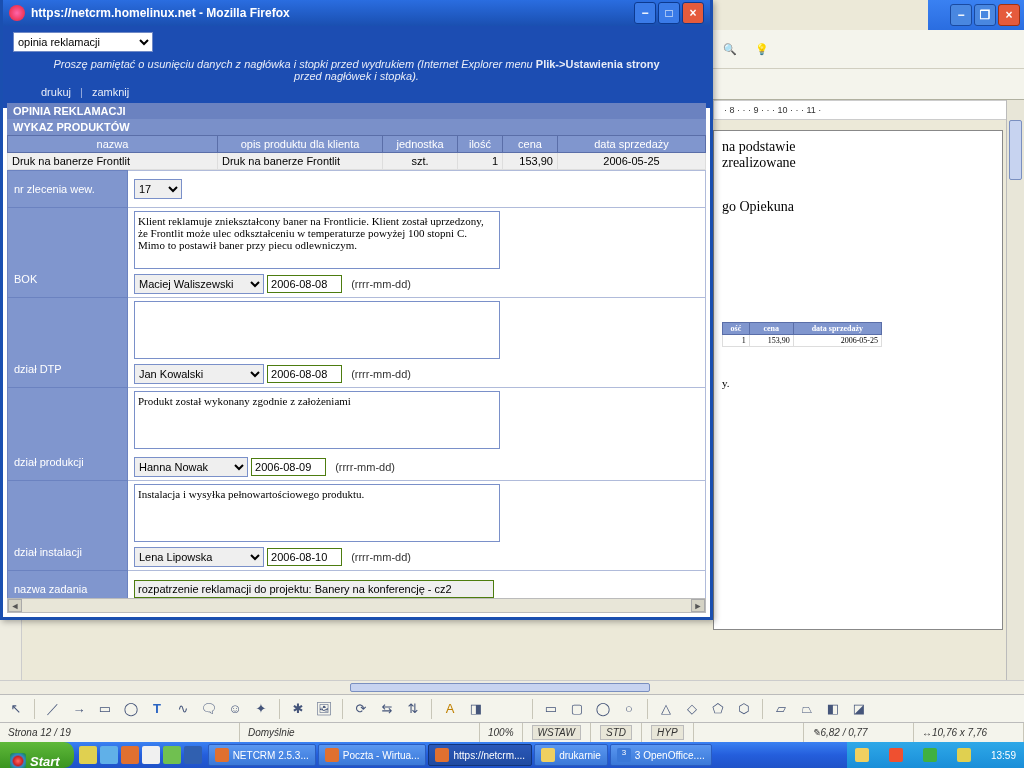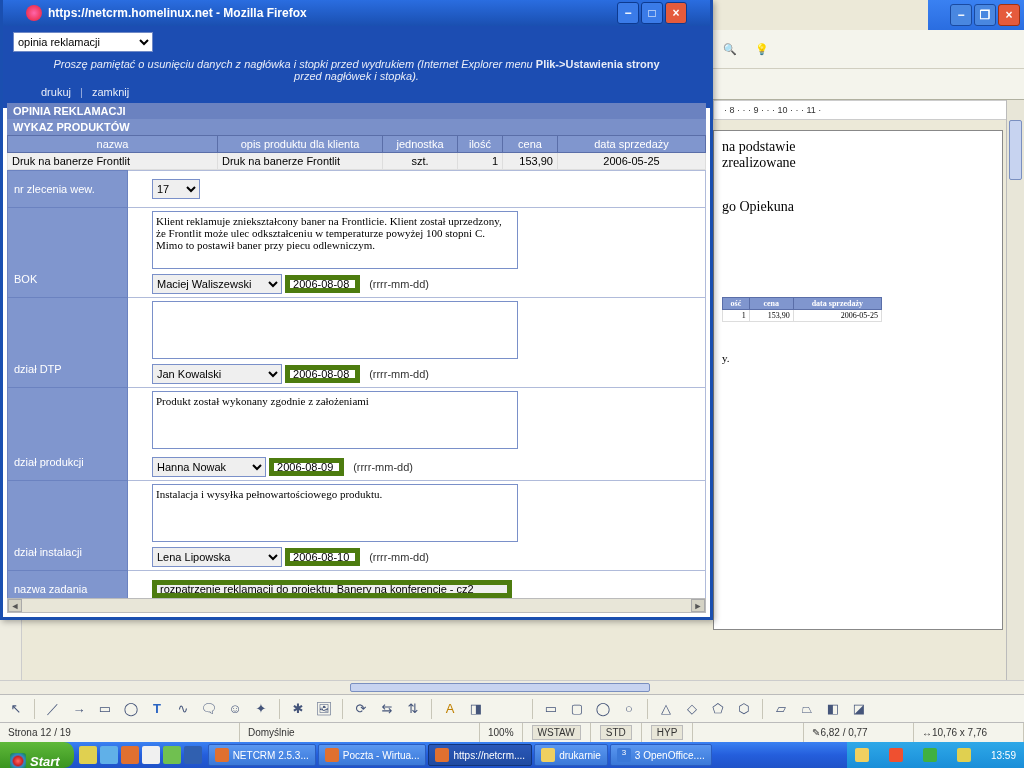--- a/index.html
+++ b/index.html
@@ -6,31 +6,31 @@
   body { font-family: Tahoma, Arial, sans-serif; font-size: 11px; background: #ece9d8; width: 1024px; height: 768px; overflow: hidden; position: relative; }
   .xp-titlebar { position: absolute; top: 0; right: 0; left: 928px; height: 30px; background: linear-gradient(#3a81f2,#2a6de0); display:flex; justify-content:flex-end; align-items:center; padding:0 4px; gap:2px;}
   .xp-tbtn { width:22px;height:22px;background:#4987e0;border:1px solid #1a4aa0;border-radius:3px;color:#fff;display:flex;align-items:center;justify-content:center;font-weight:bold;font-size:12px;}
   .xp-tbtn.close{background:#e55b3c;border-color:#a03010;}
   .bg-toolbar { position:absolute; top:30px; left:713px; right:0; height:70px; background:#f4f4ec;border-bottom:1px solid #b0b0a0;}
   .bg-toolbar .row{display:flex;align-items:center;gap:10px;padding:8px 6px;}
   .bg-icon{width:22px;height:22px;border:1px solid transparent;border-radius:3px;display:flex;align-items:center;justify-content:center;}
   .ruler{position:absolute;top:100px;left:713px;right:0;height:20px;background:#fff;border:1px solid #ccc;font-size:9px;color:#333;display:flex;align-items:center;padding-left:10px;overflow:hidden;white-space:nowrap;}
   .ruler span{margin-right:2px;}
   .doc-snippet{position:absolute;top:130px;left:713px;width:290px;height:500px;background:#fff;border:1px solid #888;padding:8px;font-family:"Times New Roman",serif;font-size:14px;color:#000;overflow:hidden;}
-  .doc-snippet .small-table{margin-top:82px;}
+  .doc-snippet .small-table{margin-top:107px;}
   .doc-snippet .small-table table{border-collapse:collapse;width:160px;font-family:Tahoma;font-size:8px;}
   .doc-snippet .small-table th{background:#8096ce;color:#fff;border:1px solid #5a6ea8;padding:1px 3px;}
   .doc-snippet .small-table td{border:1px solid #ddd;padding:1px 3px;text-align:right;}
   .scroll-v{position:absolute;top:100px;right:0;width:18px;bottom:88px;background:#e8e6d8;border-left:1px solid #bbb;}
   .scroll-v .thumb{position:absolute;top:20px;left:2px;right:2px;height:60px;background:#c7d3f0;border:1px solid #7a8fc0;border-radius:2px;}
   .vert-ruler{position:absolute;top:100px;left:0;width:22px;bottom:88px;background:#eeece0;border-right:1px solid #ccc;}
 
   
   .ff-window{position:absolute;top:0;left:0;width:713px;height:620px;background:#fff;border:3px solid #1a4fb0;border-top:none;box-shadow:2px 2px 6px rgba(0,0,0,.3);}
-  .ff-title{height:26px;background:linear-gradient(#2a6de0,#1a4fb0);color:#fff;display:flex;align-items:center;padding:0 23px;font-weight:bold;font-size:12px;}
+  .ff-title{height:26px;background:linear-gradient(#2a6de0,#1a4fb0);color:#fff;display:flex;align-items:center;padding:0 6px;font-weight:bold;font-size:12px;}
   .ff-title .ico{width:16px;height:16px;background:radial-gradient(#f6a,#e35 70%);border-radius:50%;margin-right:6px;}
   .ff-title .spacer{flex:1;}
   .ff-btn{width:22px;height:22px;margin-left:2px;border:1px solid #0d3a90;border-radius:3px;color:#fff;display:flex;align-items:center;justify-content:center;font-weight:bold;font-size:12px;}
   .ff-btn.min{background:#3a7be8;}
   .ff-btn.max{background:#3a7be8;}
   .ff-btn.close{background:#e55b3c;}
   .ff-topbar{background:#1c4db2;color:#fff;padding:6px 10px 10px;}
   .ff-topbar select{font-size:11px;width:140px;height:20px;background:#fff;border:1px solid #6f89c6;}
   .ff-topbar .hint{font-size:11px;text-align:center;margin:6px 40px 4px;color:#e8ecf7;font-style:italic;}
   .ff-topbar .hint b{font-style:normal;}
@@ -40,36 +40,36 @@
   .ff-body h4.blue{background:#6b82c0;color:#fff;padding:2px 6px;font-size:11px;font-weight:bold;}
   .ff-body h4.mid{background:#7a90c9;color:#fff;padding:2px 6px;font-size:11px;font-weight:bold;}
   table.prod{width:100%;border-collapse:collapse;}
   table.prod th{background:#8096ce;color:#fff;font-weight:normal;border:1px solid #5a6ea8;padding:2px 4px;font-size:11px;}
   table.prod td{background:#efefef;border:1px solid #ddd;padding:2px 4px;font-size:11px;}
   table.prod td.r{text-align:right;}
   table.prod td.c{text-align:center;}
 
   table.form{width:100%;border-collapse:collapse;}
   table.form td.label{background:#8096ce;color:#fff;width:120px;padding:12px 6px;vertical-align:bottom;font-size:11px;border:1px solid #6b82c0;}
-  table.form td.field{background:#fff;padding:3px 24px;border:1px solid #b0bbda;}
+  table.form td.field{background:#fff;padding:3px 6px;border:1px solid #b0bbda;}
   table.form select{font-size:11px;height:20px;border:1px solid #7a90c9;}
-  table.form input[type=text]{font-size:11px;height:18px;border:5px solid #4d7c0f;padding:0 3px;}
+  table.form input[type=text]{font-size:11px;height:18px;border:1px solid #4d7c0f;padding:0 3px;}
   table.form textarea{font-size:11px;border:1px solid #7a90c9;width:366px;height:58px;padding:3px;resize:none;font-family:Tahoma;}
   .hintsm{font-size:11px;color:#333;margin-left:6px;}
   .fullrow input{width:360px;}
   .hscroll{position:absolute;left:4px;right:4px;bottom:4px;height:15px;background:#e8e6d8;border:1px solid #bbb;display:flex;justify-content:space-between;align-items:center;}
   .hscroll .ar{width:14px;height:13px;background:#d5d3c5;border:1px solid #aaa;font-size:9px;display:flex;align-items:center;justify-content:center;color:#555;}
 
   
   .draw-bar{position:absolute;left:0;right:0;bottom:46px;height:28px;background:#f4f4ec;border-top:1px solid #bbb;display:flex;align-items:center;padding:0 6px;gap:6px;overflow:hidden;}
   .draw-bar .ic{width:20px;height:20px;display:flex;align-items:center;justify-content:center;font-size:13px;color:#45557a;}
   .sep-v{width:1px;height:20px;background:#c8c6b8;margin:0 2px;}
   .scroll-h-mini{position:absolute;left:0;right:0;bottom:74px;height:14px;background:#eeece0;border-top:1px solid #ccc;}
   .scroll-h-mini .thumb{position:absolute;left:350px;width:300px;top:2px;bottom:2px;background:#c7d3f0;border:1px solid #7a8fc0;border-radius:2px;}
-  .status-bar{position:absolute;left:0;right:0;bottom:26px;height:20px;background:#f4f4ec;border-top:1px solid #bbb;display:flex;align-items:center;font-size:10px;color:#333;}
+  .status-bar{position:absolute;left:0;right:0;bottom:26px;height:20px;background:#f4f4ec;border-top:1px solid #bbb;display:flex;align-items:center;font-size:10px;color:#333;font-style:italic;}
   .status-bar .cell{border-right:1px solid #c8c6b8;padding:0 8px;height:100%;display:flex;align-items:center;}
   .status-bar .cell:first-child{width:240px;}
   .status-bar .btn3d{border:1px solid #bbb;background:#e8e6d8;padding:1px 5px;margin:0 1px;font-size:10px;}
 
   
   .taskbar{position:absolute;left:0;right:0;bottom:0;height:26px;background:linear-gradient(#3a81f2,#245edc 50%,#1f52c8);display:flex;align-items:center;}
   .start{height:26px;background:linear-gradient(#5fb93a,#3a9420);color:#fff;font-weight:bold;font-style:italic;padding:12px 14px 0 10px;display:flex;align-items:center;border-radius:0 10px 10px 0;font-size:13px;}
   .start .orb{width:16px;height:16px;margin-right:4px;background:radial-gradient(#f66,#c22 40%,#38c 55%,#182);border-radius:3px;}
   .ql{display:flex;gap:3px;margin:0 5px;}
   .ql .q{width:18px;height:18px;border-radius:2px;}

